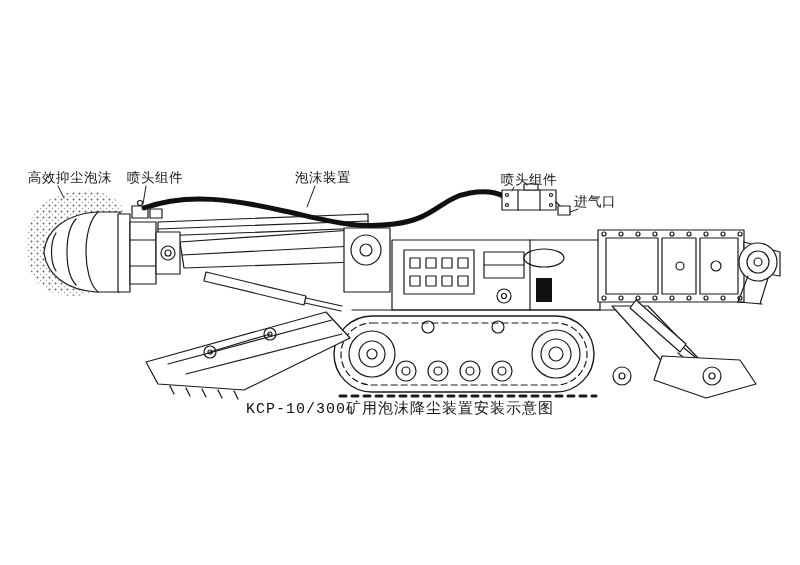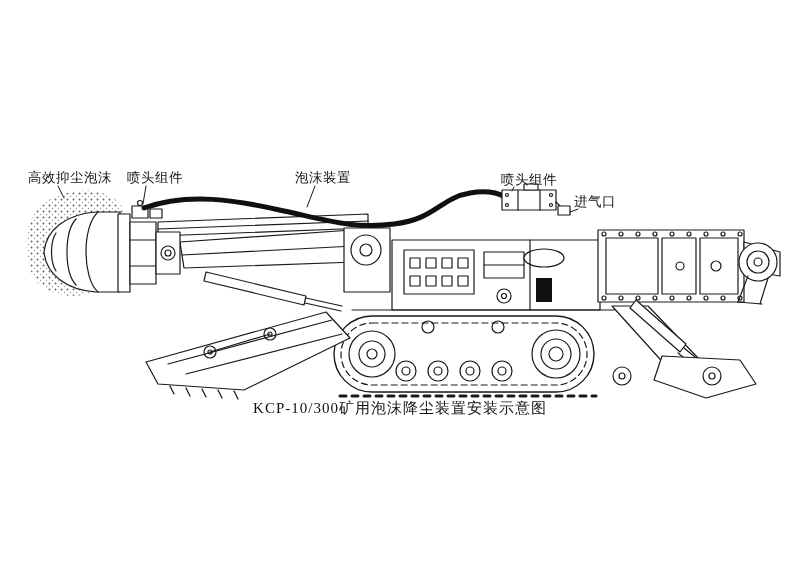--- a/index.html
+++ b/index.html
@@ -1,20 +1,20 @@
 <!DOCTYPE html>
 <html><head>
 <meta charset="utf-8">
 <style>
   html,body{margin:0;padding:0;background:#fff;}
   #stage{position:relative;width:800px;height:565px;background:#ffffff;overflow:hidden;
          font-family:"Liberation Sans", sans-serif;}
   .dlabel{position:absolute;font-size:13.5px;color:#111;white-space:nowrap;letter-spacing:.5px;}
   #caption{position:absolute;left:0;top:399px;width:100%;text-align:center;
-           font-family:Liberation Serif, serif;font-size:15px;color:#111;letter-spacing:1px;}
+           font-family:Liberation Mono, monospace;font-size:15px;color:#111;letter-spacing:1px;}
   svg{position:absolute;left:0;top:0;}
 </style>
 </head>
 <body>
 
 <div id="stage">
 
   <svg width="800" height="565" viewBox="0 0 800 565">
     <defs>
       <pattern id="stipple" width="6" height="6" patternUnits="userSpaceOnUse">

